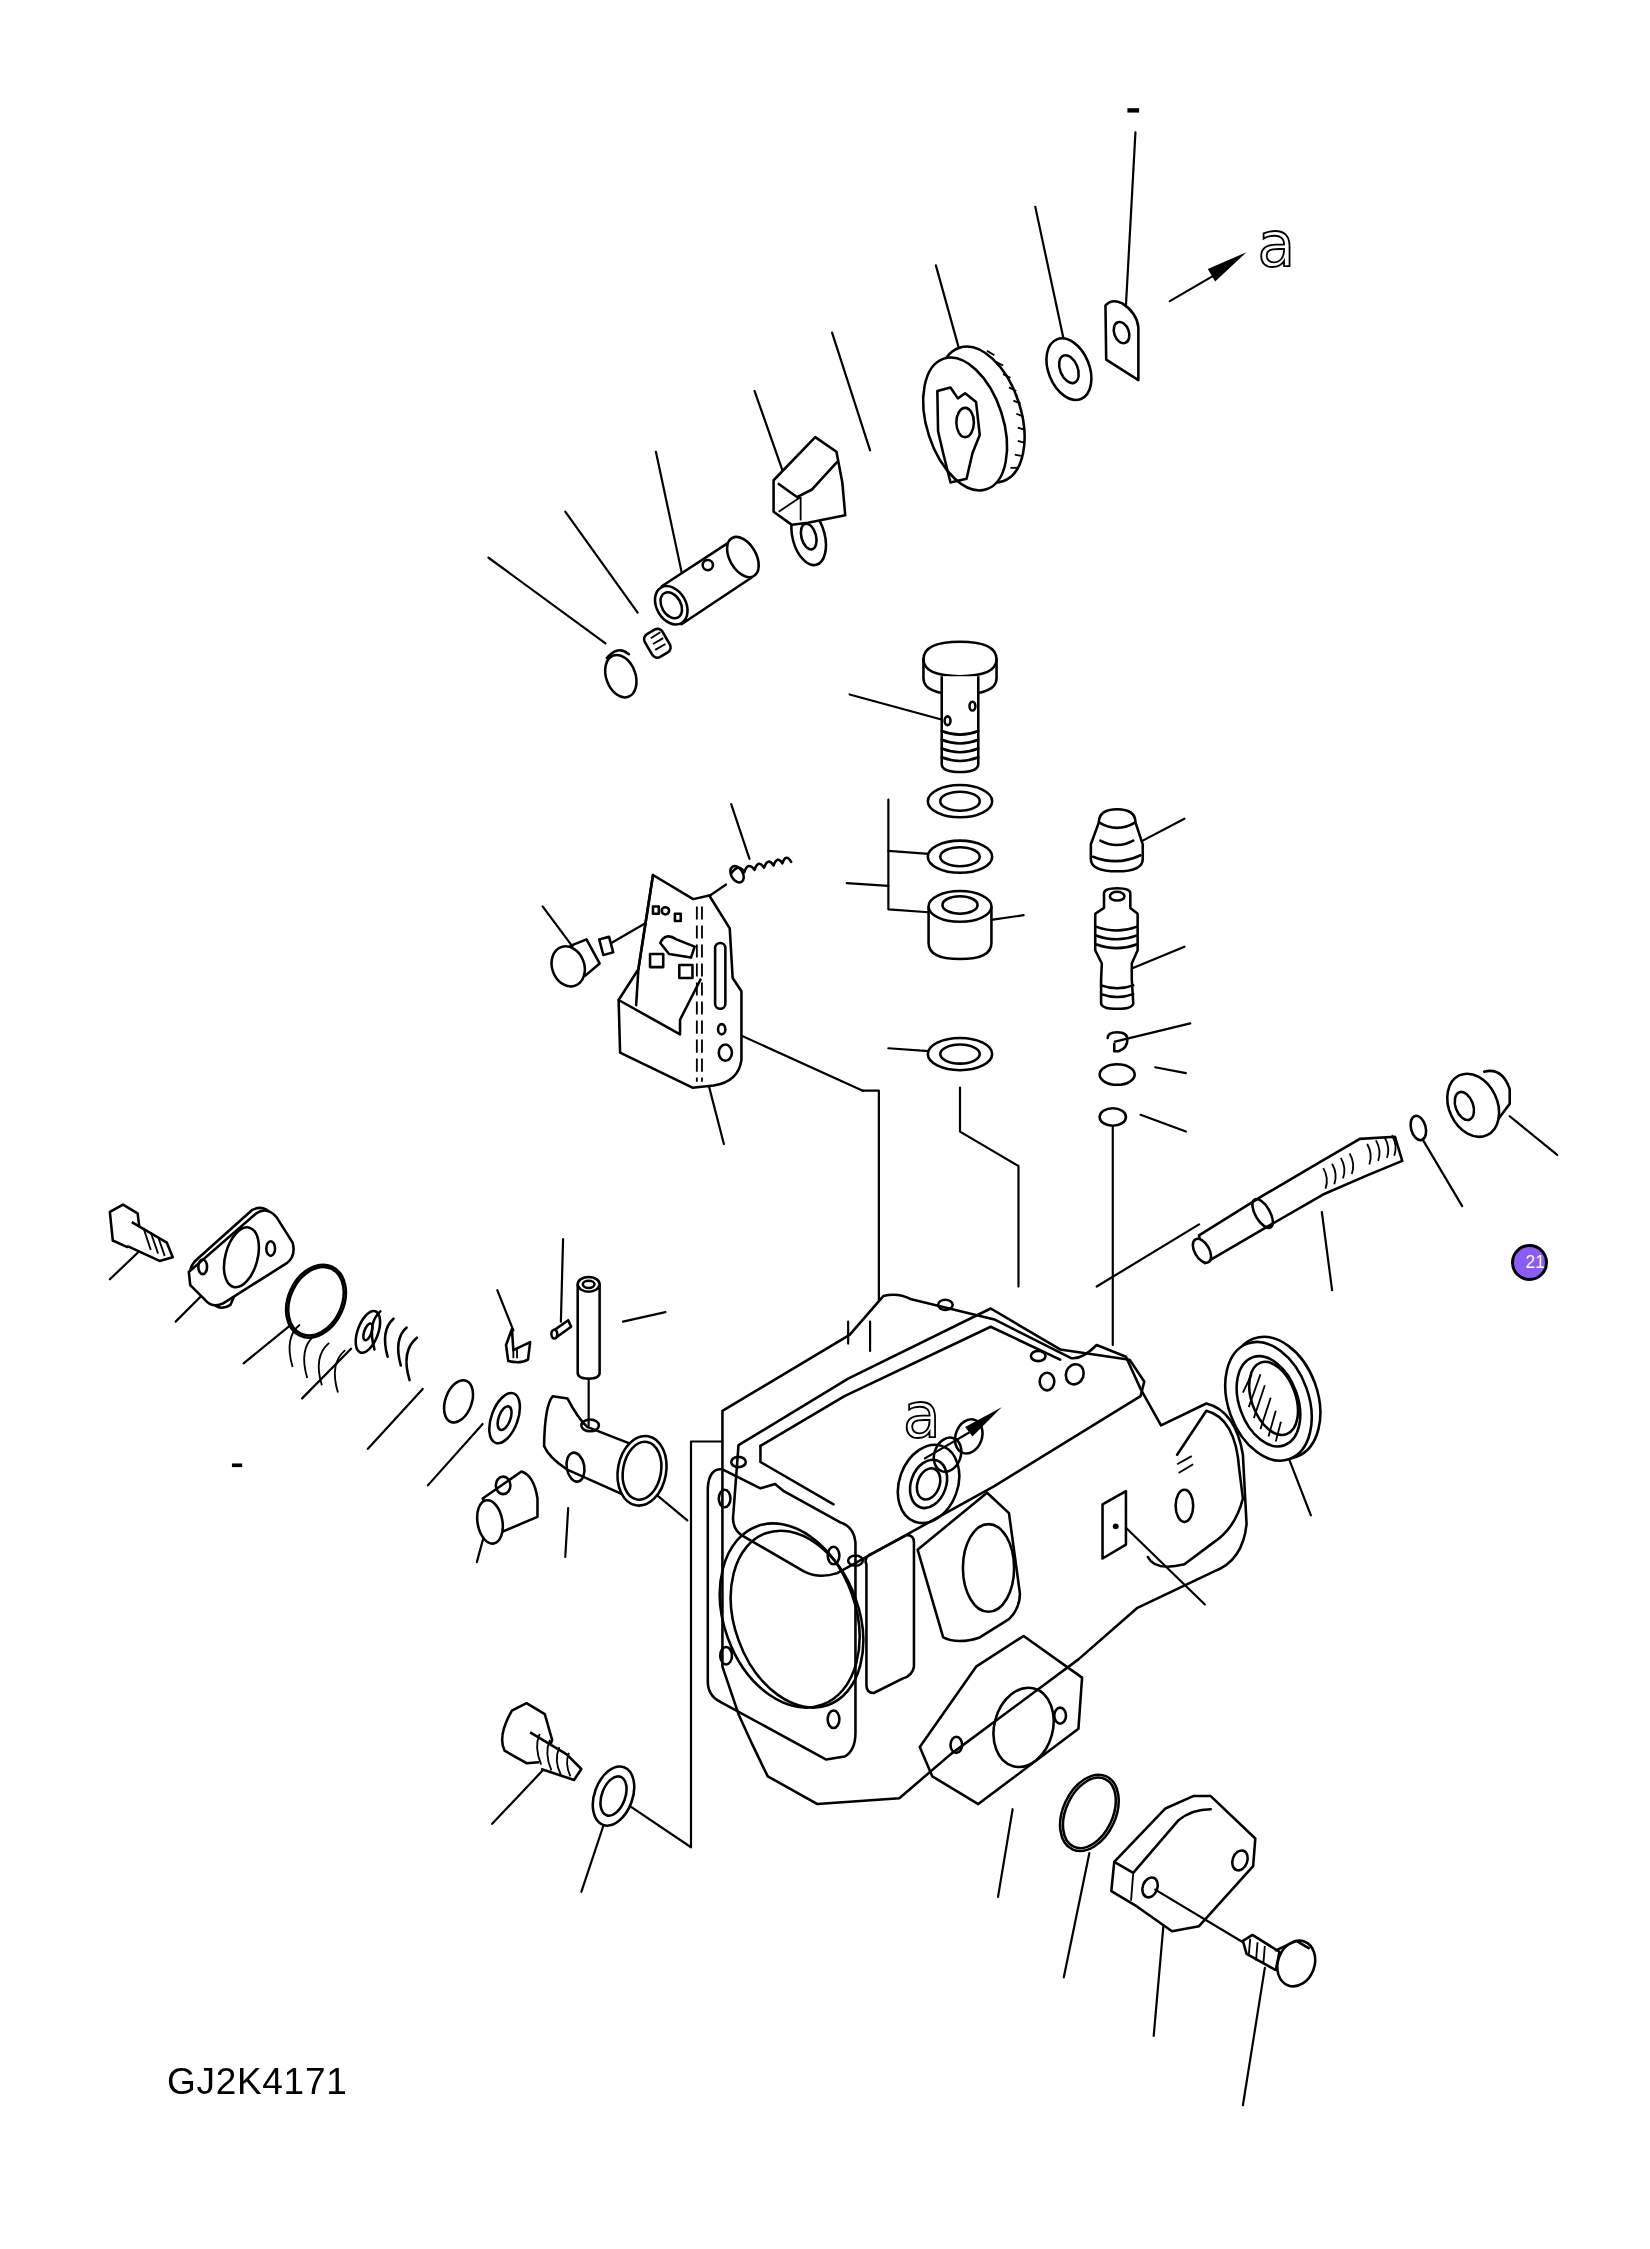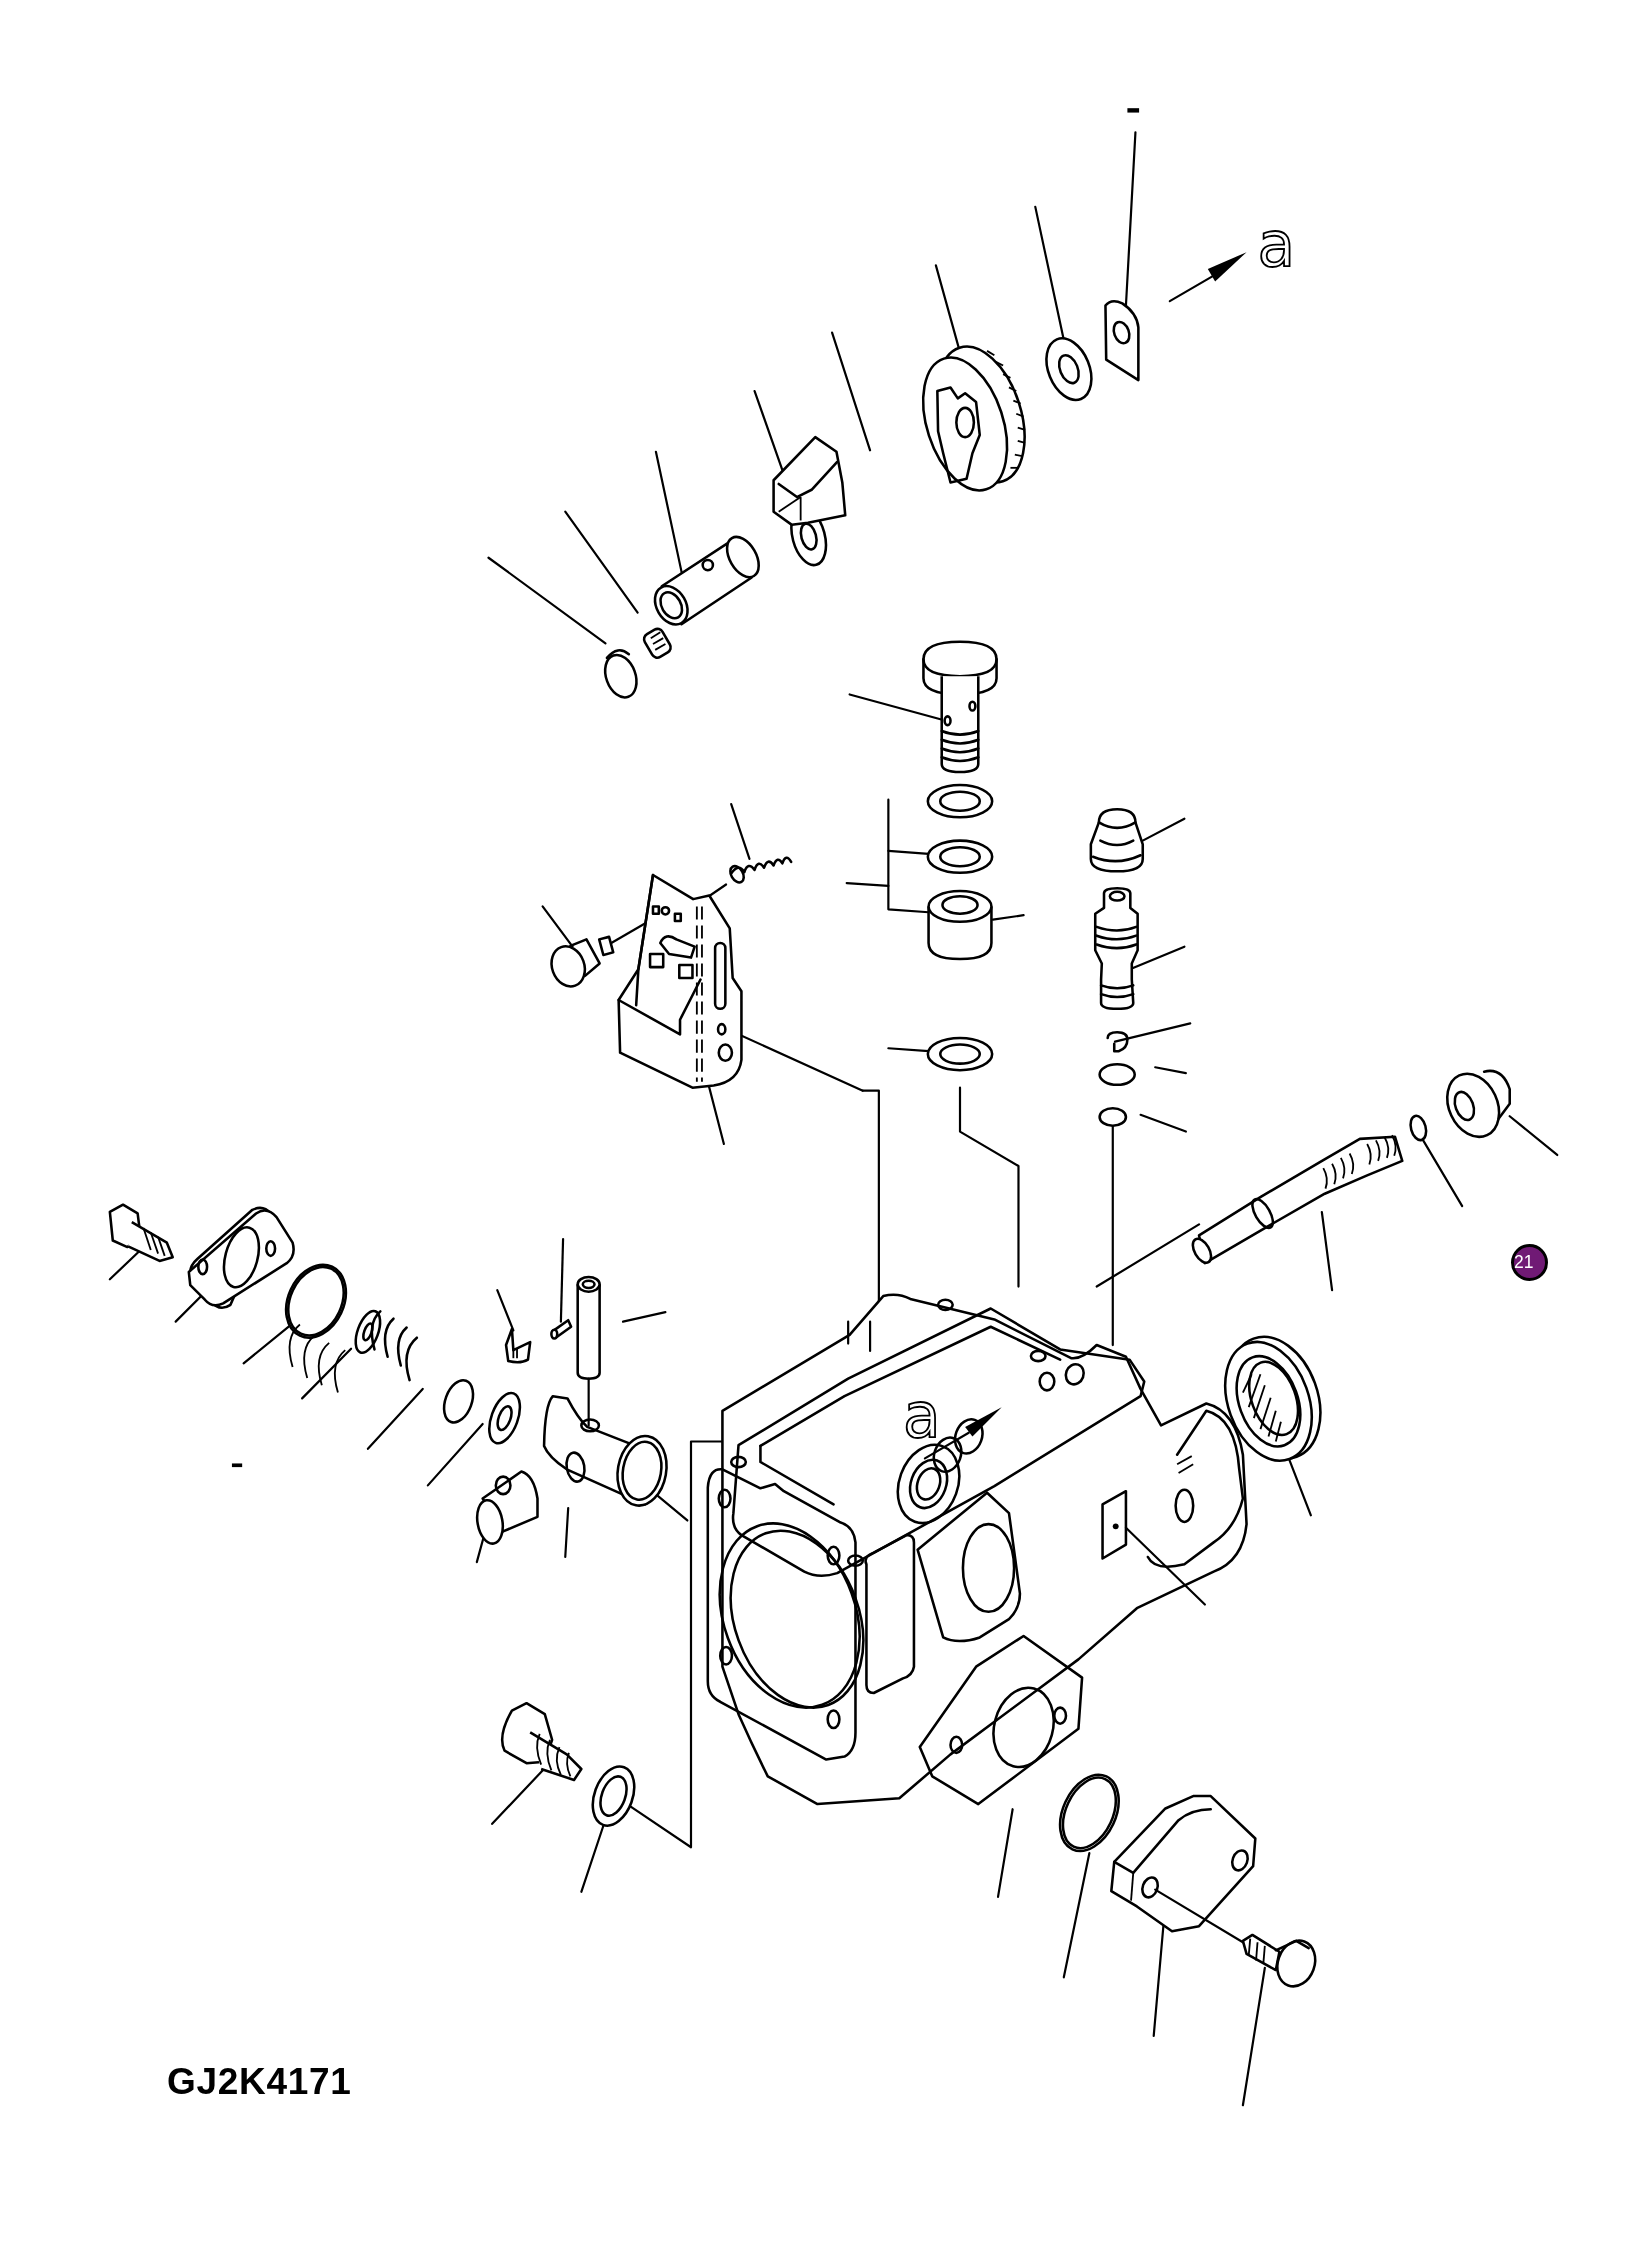--- a/index.html
+++ b/index.html
@@ -4,22 +4,22 @@
 <style>
   html, body { margin: 0; padding: 0; background: #ffffff; }
   body { width: 1651px; height: 2250px; position: relative; overflow: hidden; font-family: "Liberation Sans", sans-serif; }
   #diagram { position: absolute; left: 0; top: 0; width: 1651px; height: 2250px; }
   .ln { stroke: #000; stroke-width: 3; fill: none; stroke-linecap: round; stroke-linejoin: round; }
   .thin { stroke: #000; stroke-width: 2.5; fill: none; }
   .part { stroke: #000; stroke-width: 3.5; fill: #fff; stroke-linejoin: round; }
   .part-nf { stroke: #000; stroke-width: 3.5; fill: none; stroke-linejoin: round; stroke-linecap: round; }
   .ref-letter { font-family: "DejaVu Sans", sans-serif; font-size: 84px; fill: #fff; stroke: #000; stroke-width: 2.5; }
   .dash-label { fill: #000; }
-  .drawing-id { position: absolute; left: 167px; top: 2061px; font-family: "Liberation Sans", sans-serif; font-size: 37px; color: #000; letter-spacing: 0.7px; font-weight: bold; }
-  .callout { position: absolute; left: 1511px; top: 1244px; width: 37px; height: 37px; border-radius: 50%; background: #701a75; border: 3.7px solid #000; box-sizing: border-box; display: flex; align-items: center; justify-content: flex-start; color: #fff; font-family: "Liberation Sans", sans-serif; font-size: 17.5px; cursor: pointer; }
+  .drawing-id { position: absolute; left: 167px; top: 2061px; font-family: "Liberation Sans", sans-serif; font-size: 37px; color: #000; letter-spacing: 0.7px; }
+  .callout { position: absolute; left: 1511px; top: 1244px; width: 37px; height: 37px; border-radius: 50%; background: #8b5cf6; border: 3.7px solid #000; box-sizing: border-box; display: flex; align-items: center; justify-content: flex-end; color: #fff; font-family: "Liberation Sans", sans-serif; font-size: 17.5px; cursor: pointer; }
 </style>
 </head>
 <body>
 
 <svg id="diagram" viewBox="0 0 2258 3078" xmlns="http://www.w3.org/2000/svg">
 
   <g>
 
     <line class="ln" x1="668" y1="763" x2="828" y2="880"></line>
     <line class="ln" x1="773" y1="700" x2="872" y2="838"></line>

